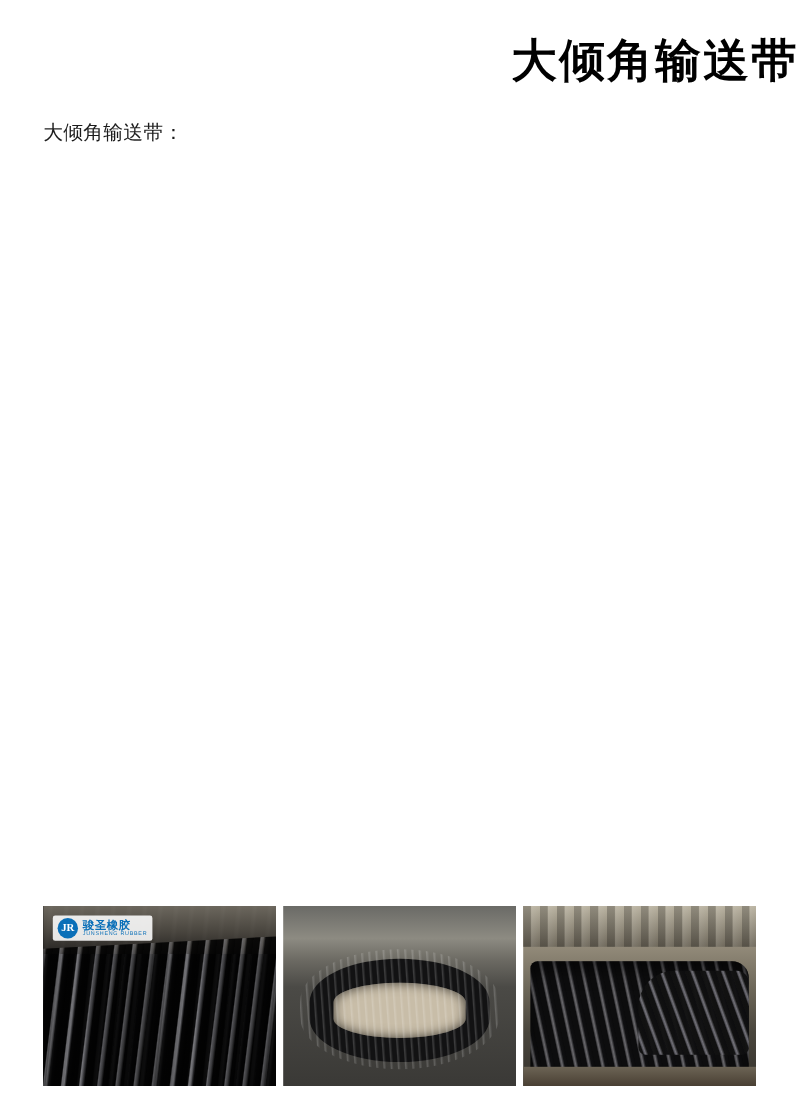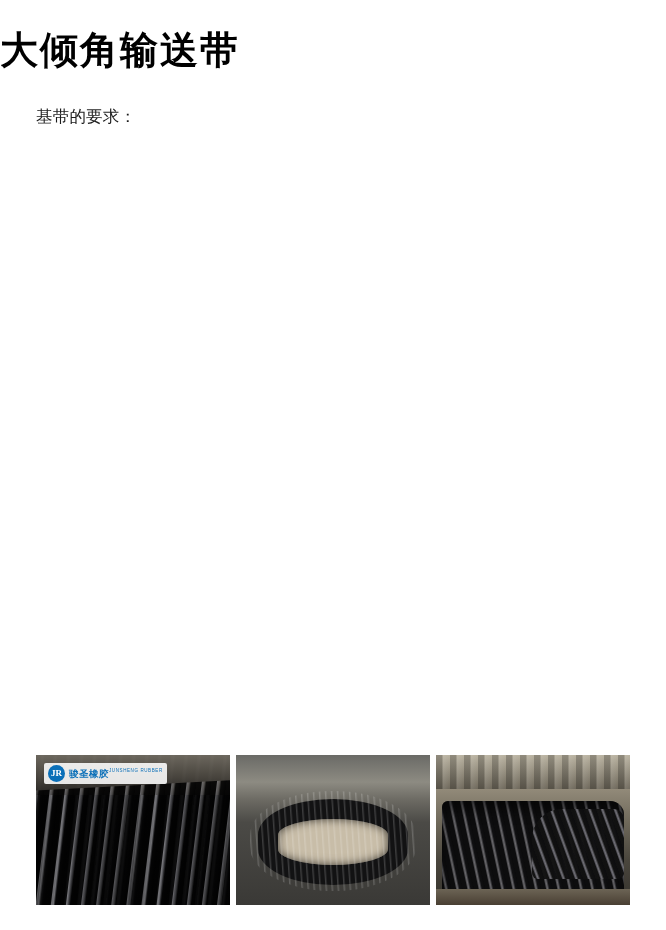--- a/index.html
+++ b/index.html
@@ -16,21 +16,21 @@
   }
   .page {
     width: 666px;
     height: 930px;
     position: relative;
     box-sizing: border-box;
     padding: 0;
     background: #fff;
   }
   .title {
-    text-align: left;
+    text-align: right;
     font-size: 38px;
     font-weight: bold;
     letter-spacing: 2px;
     color: #000;
     margin: 28px 0 22px 0;
     line-height: 1.2;
   }
   .body-copy {
     padding: 0 36px 0 36px;
   }
@@ -119,21 +119,21 @@
     background: #0a6fb8;
     color: #fff;
     font-size: 9px;
     line-height: 17px;
     text-align: center;
     font-weight: bold;
     font-family: "Liberation Serif", serif;
   }
   .logo-text {
     display: flex;
-    flex-direction: row;
+    flex-direction: column;
     line-height: 1;
   }
   .logo-cn {
     font-size: 9.5px;
     color: #0a6fb8;
     font-weight: bold;
     letter-spacing: 0.5px;
   }
   .logo-en {
     font-size: 4.5px;
@@ -228,22 +228,22 @@
   }
 </style>
 </head>
 <body>
 
 <div class="page">
 
   <h1 class="title">大倾角输送带</h1>
 
   <div class="body-copy">
+    <p class="heading-line">大倾角输送带：</p>
     <div class="spacer-sm"></div>
-    <p class="heading-line">基带的要求：</p>
   </div>
 
   <div class="gallery">
 
     <div class="shot s1">
       <div class="logo-badge">
         <div class="logo-mark">JR</div>
         <div class="logo-text">
           <span class="logo-cn">骏圣橡胶</span>
           <span class="logo-en">JUNSHENG RUBBER</span>

